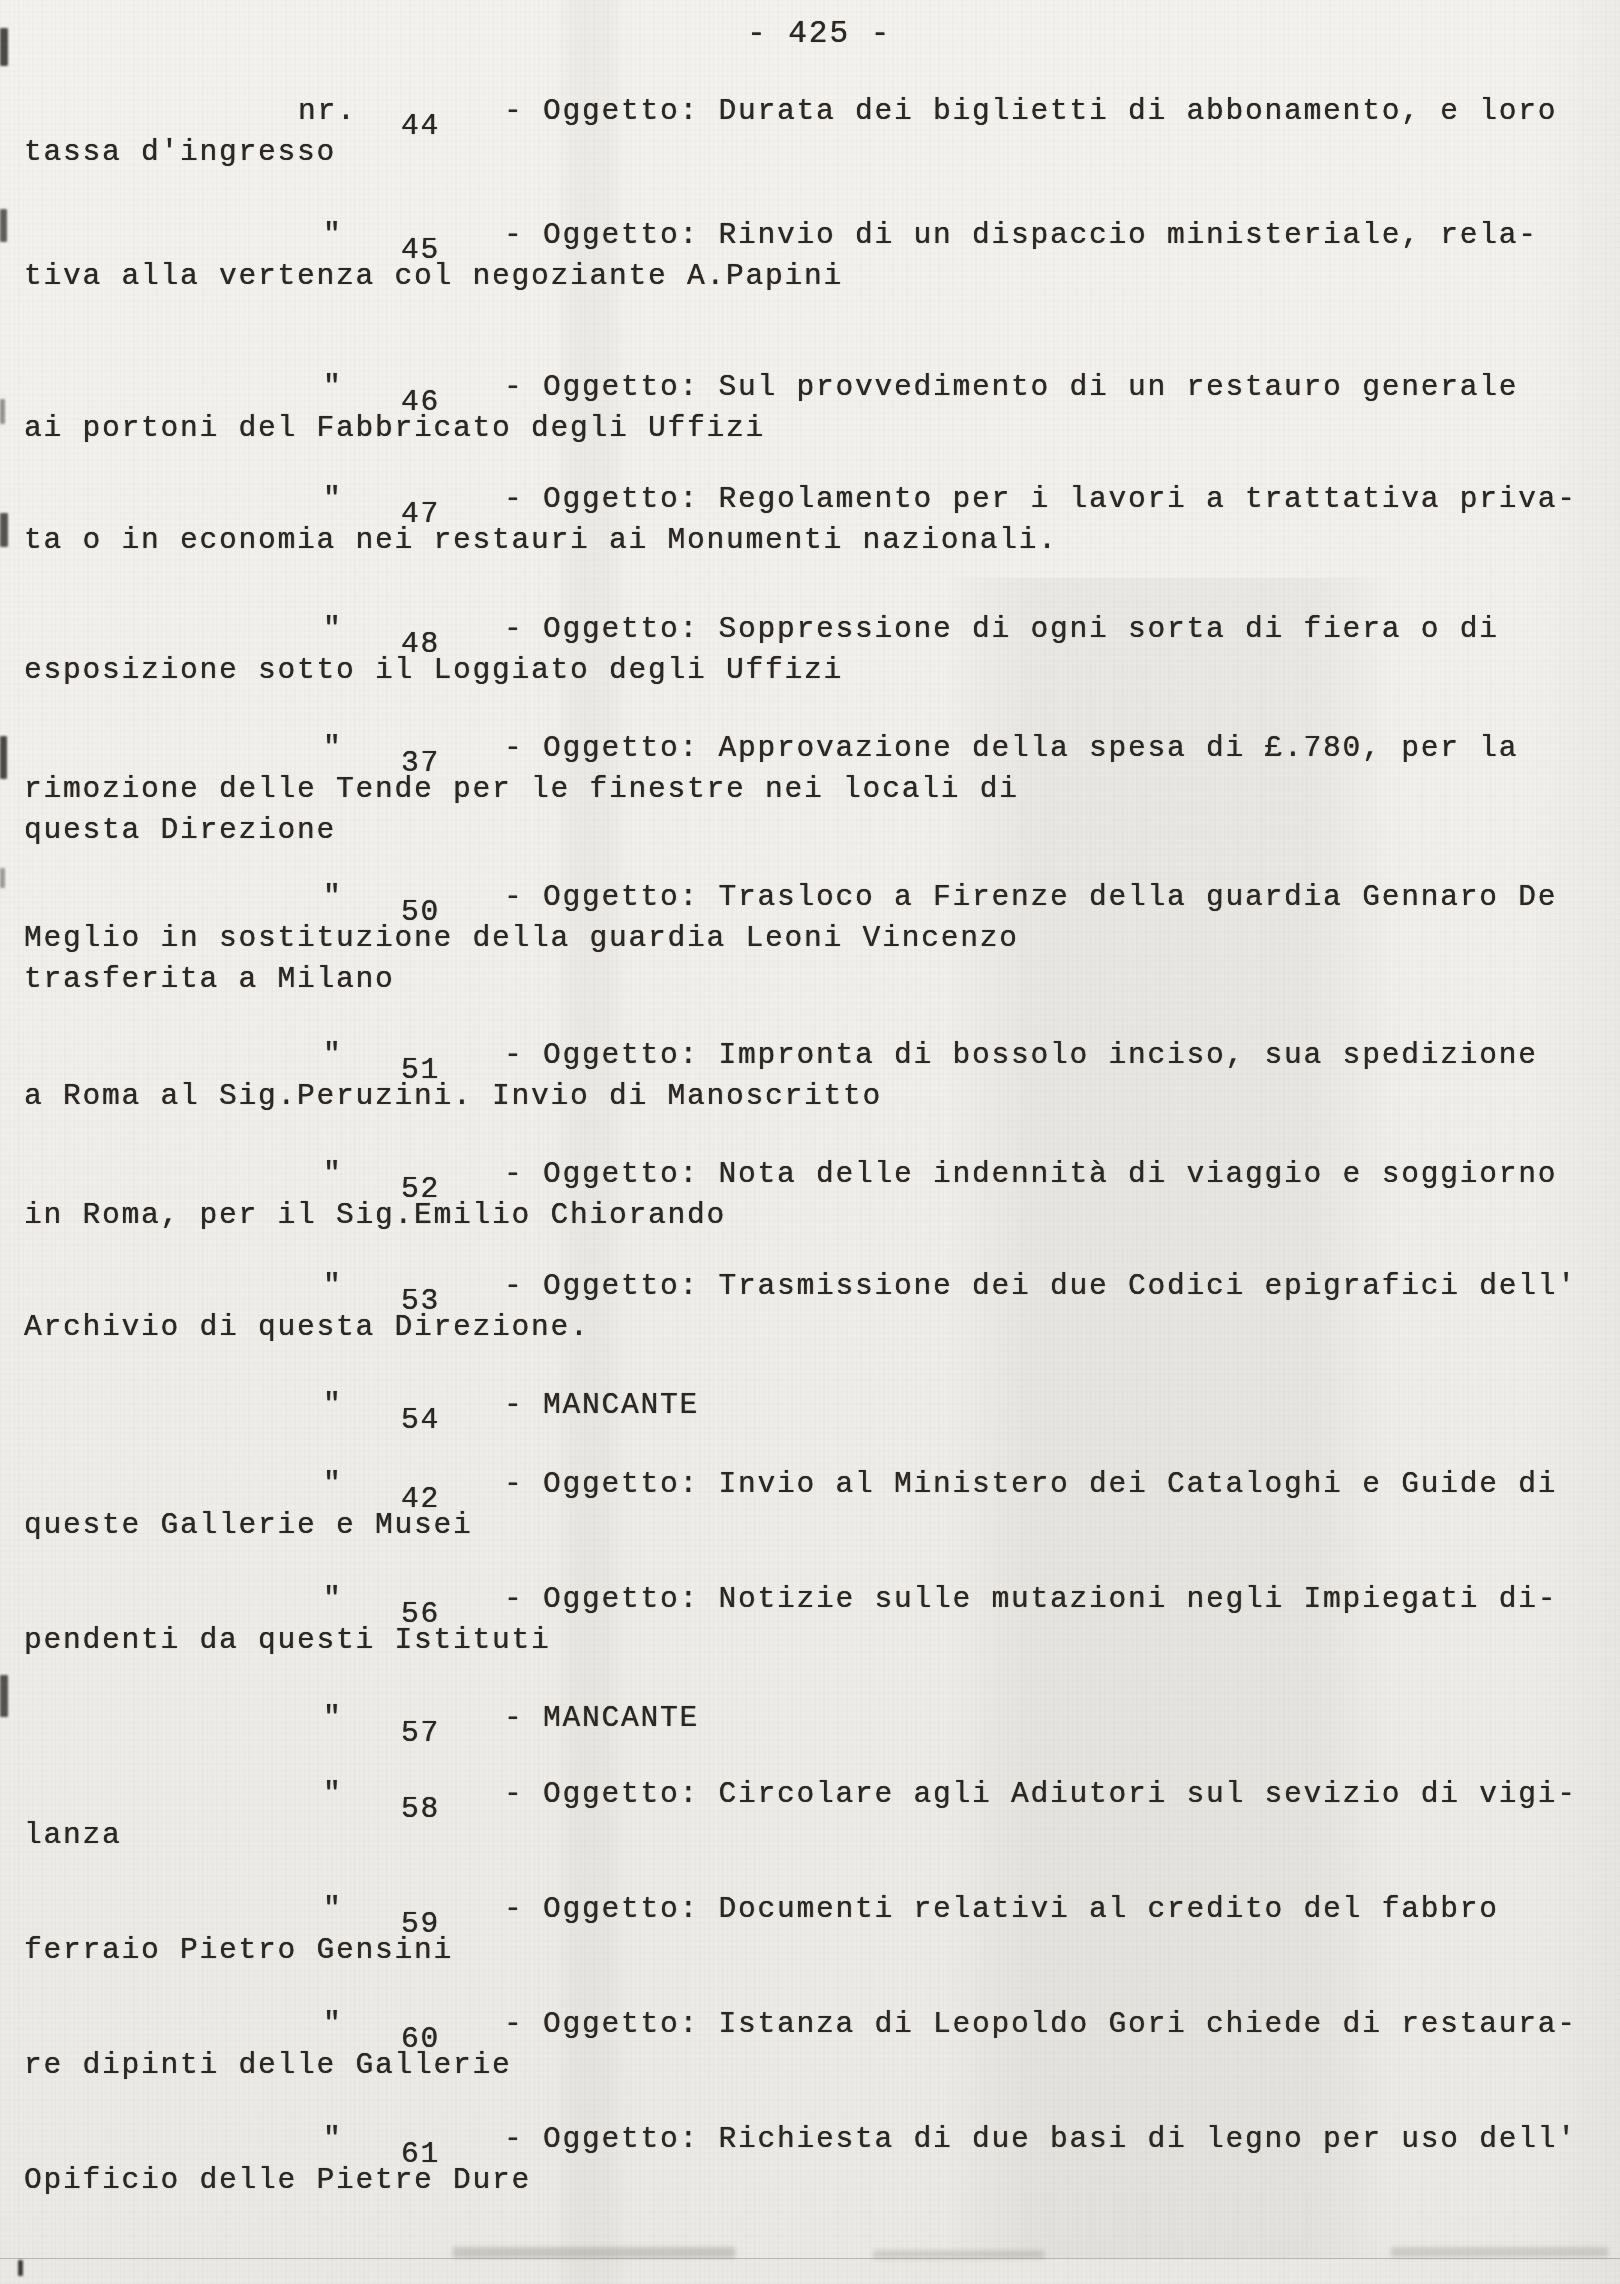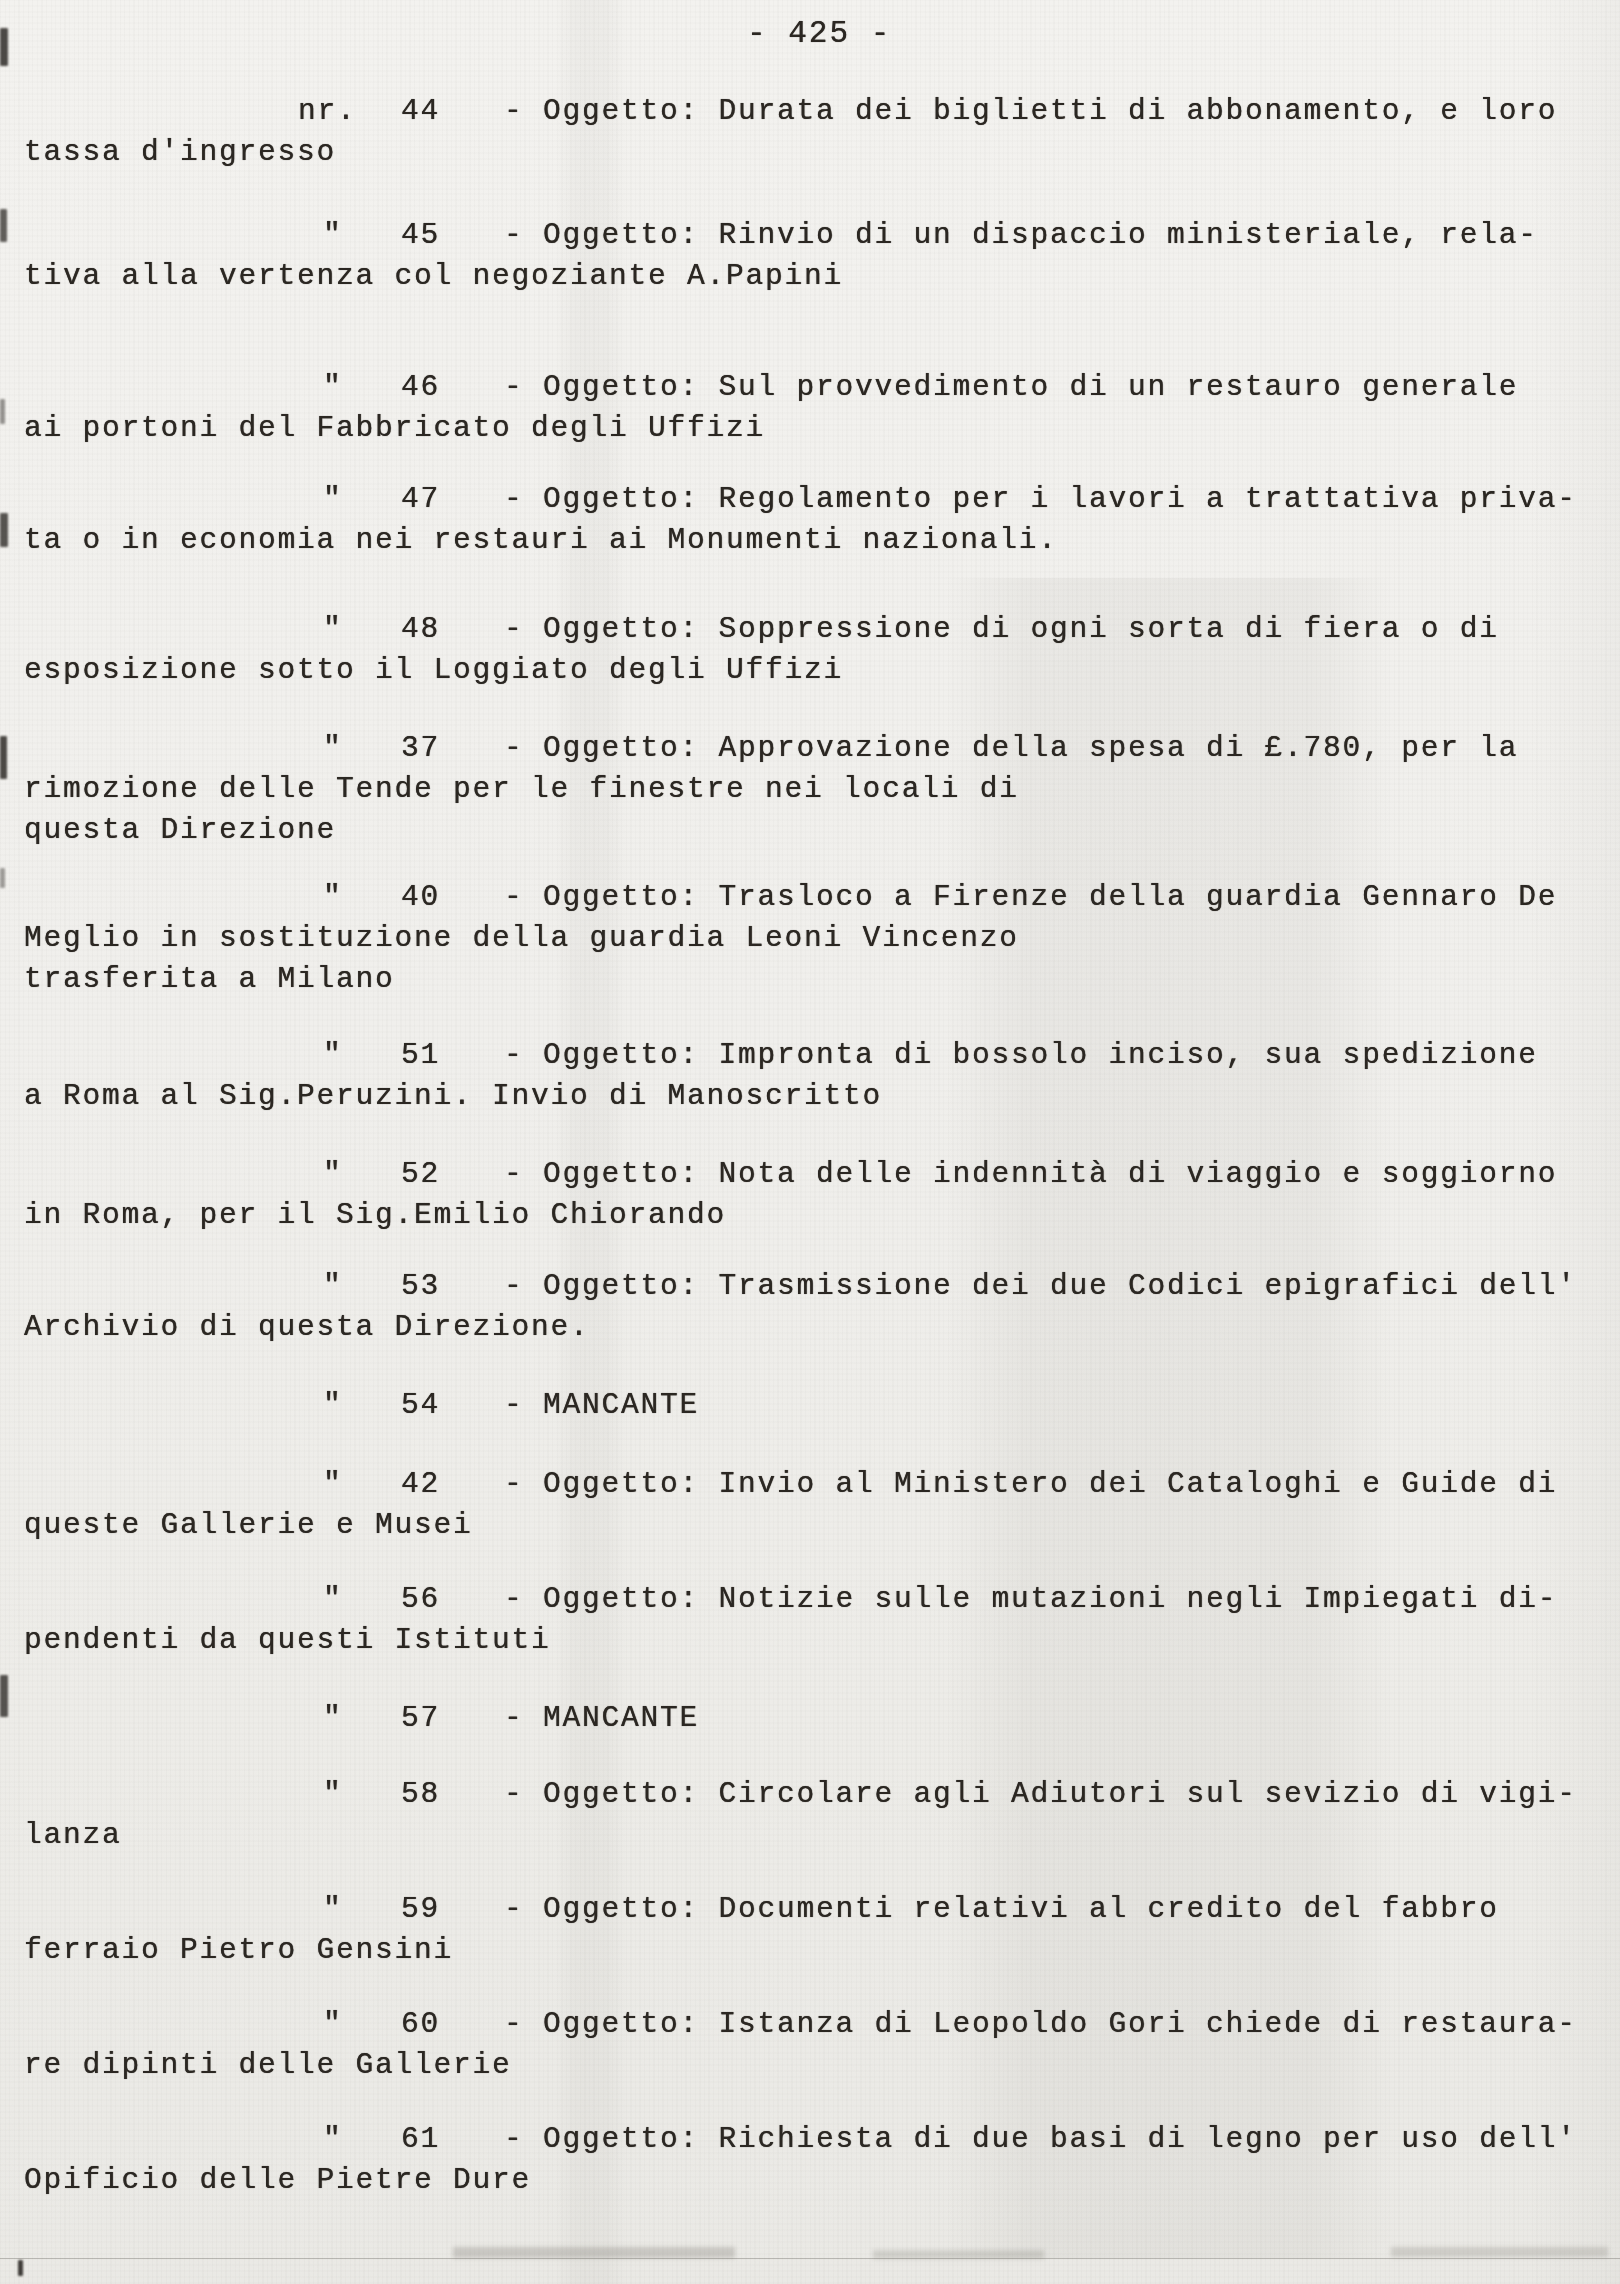--- a/index.html
+++ b/index.html
@@ -31,21 +31,21 @@
     position:absolute;top:15.8px;left:9.2px;width:100%;
     text-align:center;
     font-size:31px;letter-spacing:2px;
     text-shadow:0 0 0.7px rgba(43,39,34,0.9);
   }
 
   .entries{position:absolute;top:0;left:0;width:100%;font-size:29.5px;line-height:41px;letter-spacing:1.8px;padding-left:24px;}
   .entries .entry{position:relative;}
   .entry .prefix{position:absolute;left:274px;top:0;}
   .entry.ditto .prefix{left:299px;}
-  .entry .num{position:absolute;left:377px;top:0;}
+  .entry .num{position:absolute;left:377px;top:15px;}
   .entry .text{margin-left:480px;margin-right:19.7px;white-space:pre-line;}
   .entries, .heading{ text-shadow:0 0 0.8px rgba(43,39,34,0.85), 0.4px 0.4px 0 rgba(43,39,34,0.30); }
 
   
   .entry:nth-of-type(1){margin-top:91px;}
   .entry:nth-of-type(2){margin-top:42px;}
   .entry:nth-of-type(3){margin-top:70px;}
   .entry:nth-of-type(4){margin-top:30px;}
   .entry:nth-of-type(5){margin-top:48px;}
   .entry:nth-of-type(6){margin-top:37px;}
@@ -129,21 +129,21 @@
     <div class="entry ditto">
       <span class="prefix">"</span>
       <span class="num">37</span>
       <span class="text">- Oggetto: Approvazione della spesa di £.780, per la
 rimozione delle Tende per le finestre nei locali di
 questa Direzione</span>
     </div>
 
     <div class="entry ditto">
       <span class="prefix">"</span>
-      <span class="num">40</span>
+      <span class="num">50</span>
       <span class="text">- Oggetto: Trasloco a Firenze della guardia Gennaro De
 Meglio in sostituzione della guardia Leoni Vincenzo
 trasferita a Milano</span>
     </div>
 
     <div class="entry ditto">
       <span class="prefix">"</span>
       <span class="num">51</span>
       <span class="text">- Oggetto: Impronta di bossolo inciso, sua spedizione
 a Roma al Sig.Peruzini. Invio di Manoscritto</span>

